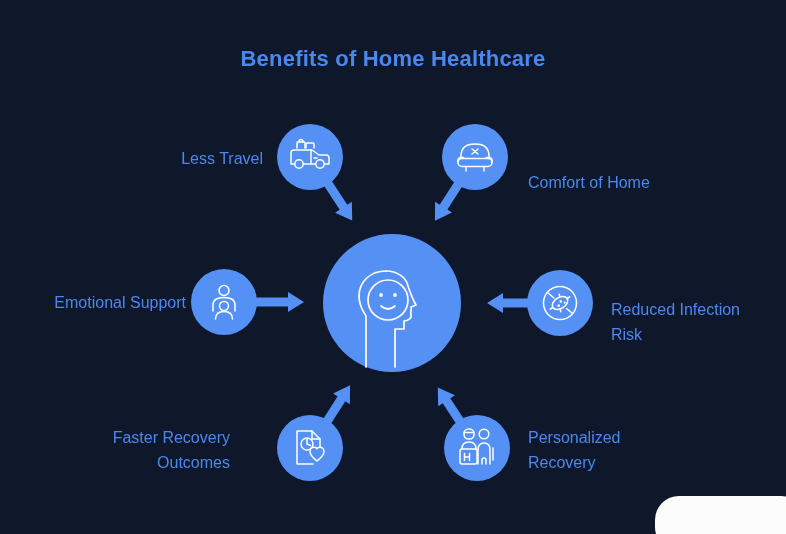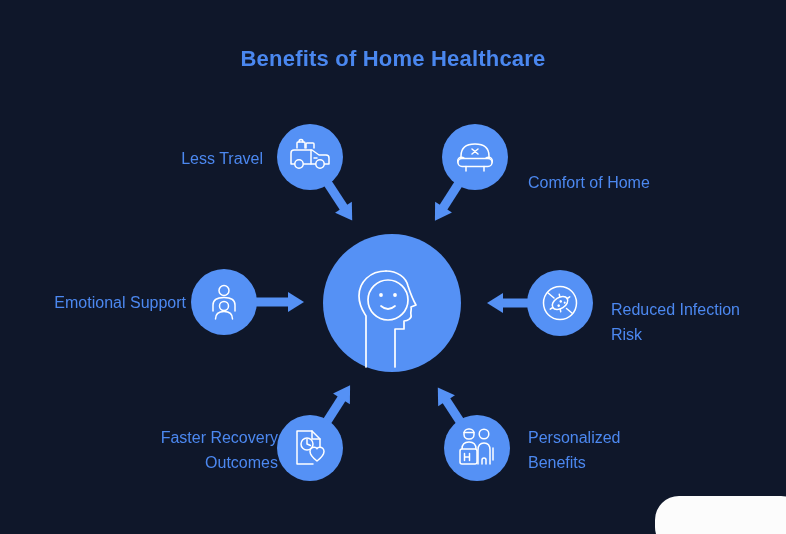--- a/index.html
+++ b/index.html
@@ -21,21 +21,21 @@
   }
   .node-label{
     position:absolute;
     font-size:16px;line-height:25px;
     color:#4c88f0;
   }
   .lbl-less-travel{right:523px;top:146px;white-space:nowrap;text-align:right;}
   .lbl-comfort{left:528px;top:146px;white-space:nowrap;margin-top:24px;}
   .lbl-emotional{right:600px;top:290px;white-space:nowrap;}
   .lbl-infection{left:611px;top:277px;width:155px;margin-top:20px;}
-  .lbl-recovery{right:508px;top:425px;width:145px;text-align:right;}
+  .lbl-recovery{right:556px;top:425px;width:145px;text-align:right;}
   .lbl-personalized{left:528px;top:425px;width:135px;}
   .watermark{
     position:absolute;left:655px;top:496px;width:150px;height:55px;
     background:#fcfcfc;border-radius:24px;
   }
 </style>
 </head>
 <body>
 
 <div id="stage">
@@ -146,16 +146,16 @@
         <path d="M 16,0 L 16,12"></path>
       </g>
     </g>
   </svg>
 
   <div class="node-label lbl-less-travel">Less Travel</div>
   <div class="node-label lbl-comfort">Comfort of Home</div>
   <div class="node-label lbl-emotional">Emotional Support</div>
   <div class="node-label lbl-infection">Reduced Infection Risk</div>
   <div class="node-label lbl-recovery">Faster Recovery Outcomes</div>
-  <div class="node-label lbl-personalized">Personalized Benefits</div>
+  <div class="node-label lbl-personalized">Personalized Recovery</div>
 
   <div class="watermark"></div>
 </div>
 
 </body></html>

